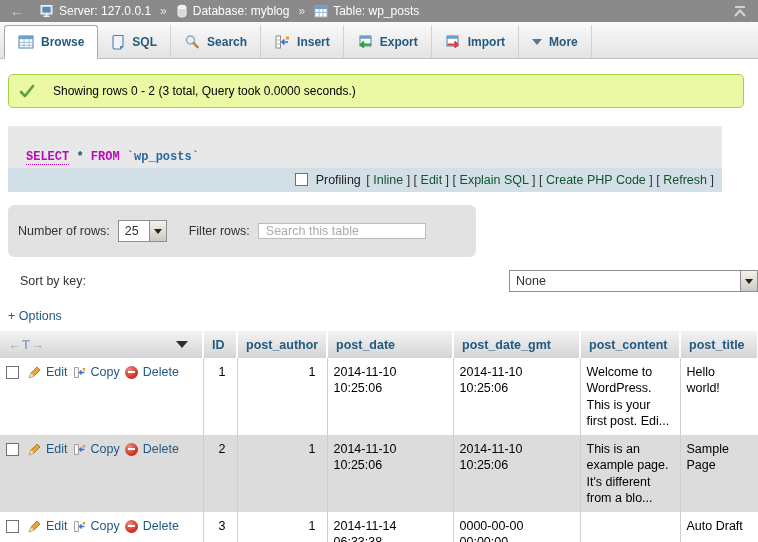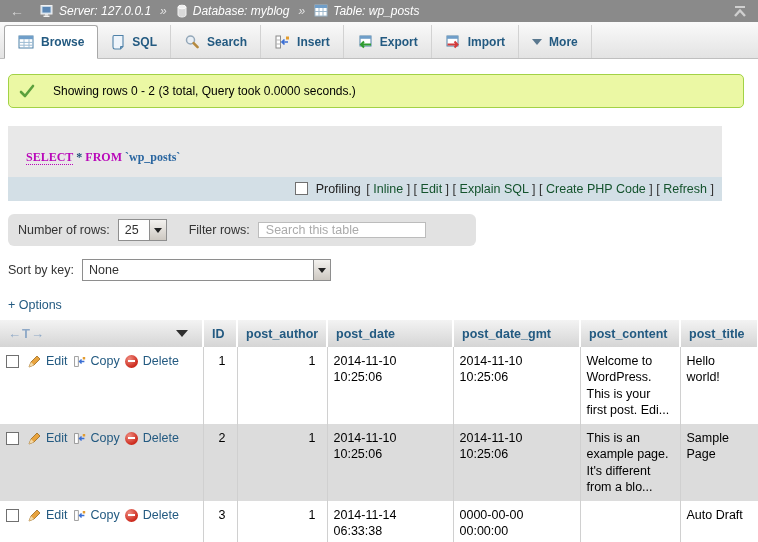--- a/index.html
+++ b/index.html
@@ -3,21 +3,21 @@
 <meta charset="utf-8">
 <style>
   * { margin:0; padding:0; box-sizing:border-box; }
   html,body { width:758px; height:542px; overflow:hidden; background:#fff;
     font-family:"Liberation Sans", sans-serif; font-size:12px; color:#000; }
 
   
   .topbar { height:22px; background:#8a8a8a; display:flex; align-items:center;
     padding:0 10px; color:#fff; font-size:12px; }
   .topbar .back { color:#d6d6d6; font-size:14px; margin-right:16px; cursor:pointer; }
-  .crumb { display:flex; align-items:flex-start; gap:5px;font-style:italic; }
+  .crumb { display:flex; align-items:flex-end; gap:5px; }
   .crumb .sep { color:#e3e3e3; margin:0 4px; }
   .crumb svg { display:block; }
   .collapse { margin-left:auto; cursor:pointer; }
 
   
   .tabbar { height:37px; background:linear-gradient(#fafafa,#e3e3e3);
     border-bottom:1px solid #bfbfbf; display:flex; align-items:stretch; padding:3px 0 0 4px; }
   .tab { display:flex; align-items:center; gap:7px; padding:6px 13px;
     font-weight:bold; color:#235a81; border-right:1px solid #d2d2d2; cursor:pointer; }
   .tab.active { background:#fff; border:1px solid #a8a8a8; border-bottom:1px solid #fff;
@@ -25,46 +25,46 @@
   .tab svg { display:block; }
   .chev-down { width:0; height:0; border-left:5px solid transparent;
     border-right:5px solid transparent; border-top:6px solid #5a788f; }
 
   
   .msg { margin:15px 14px 0 8px; background:#ebf8a4; border:1px solid #a2d246;
     border-radius:5px; padding:8px 10px; display:flex; align-items:center; gap:18px; }
 
   
   .sqlbox { margin:18px 36px 0 8px; }
-  .sqlcode { background:#e8e8e8; padding:24px 6px 12px 18px;
-    font-family:Liberation Serif, serif; font-size:12px; }
+  .sqlcode { background:#e8e8e8; padding:24px 6px 4px 18px;
+    font-family:Liberation Mono, monospace; font-size:12px; }
   .kw { color:#b909b9; font-weight:bold; }
   .kw.help { border-bottom:1px dotted #b909b9; cursor:help; }
   .star { color:#1c4f75; font-weight:bold; }
   .tbl-name { color:#2a66a0; font-weight:bold; }
   .sqltools { background:#d3dfe6; padding:5px 8px; text-align:right; font-size:12.5px; color:#222; }
   .sqltools label { margin-right:2px; }
   .sqltools .br { color:#333; }
   .sqltools a { color:#14532d; text-decoration:none; cursor:pointer; }
   .cb { appearance:none; -webkit-appearance:none; width:13px; height:13px; background:#fff;
     border:1px solid #707070; vertical-align:-2px; margin-right:4px; cursor:pointer; }
 
   
   .rowsbar { margin:13px 0 0 8px; width:468px; background:#e2e2e2; border-radius:6px;
-    padding:5px 10px; display:flex; align-items:center; gap:8px; color:#333; font-size:12.5px; }
+    padding:15px 10px; display:flex; align-items:center; gap:8px; color:#333; font-size:12.5px; }
   .selectw { display:inline-flex; border:1px solid #8e8e8e; background:#fff; height:22px; cursor:pointer; }
   .selectw .val { padding:3px 6px; min-width:30px; font-size:12.5px; }
   .selectw .btn { width:17px; background:linear-gradient(#f4f2ef,#cdc8c1);
     border-left:1px solid #8e8e8e; display:flex; align-items:center; justify-content:center; }
   .selectw .btn i { width:0; height:0; border-left:4px solid transparent;
     border-right:4px solid transparent; border-top:5px solid #222; }
   .filterin { width:168px; height:16px; border:1px solid #bcbcbc; padding:0 7px;
     font-size:12.5px; font-family:"Liberation Sans",sans-serif; color:#333; }
   .filterin::placeholder { color:#ababab; }
-  .sortrow { margin:13px 0 0 8px; display:flex; align-items:center; gap:8px; color:#333; font-size:12.5px; }
+  .sortrow { margin:13px 0 0 20px; display:flex; align-items:center; gap:8px; color:#333; font-size:12.5px;justify-content:space-between; }
   .sortrow .selectw .val { width:230px; }
   .options { display:inline-block; margin:17px 0 0 8px; color:#235a81; font-size:12.5px;
     text-decoration:none; cursor:pointer; }
 
   
   table.results { width:758px; margin-top:8px; border-collapse:collapse; table-layout:fixed; }
   .results col.c-act{width:203px}.results col.c-id{width:34px}.results col.c-auth{width:90px}
   .results col.c-date{width:126px}.results col.c-gmt{width:127px}.results col.c-cont{width:100px}
   .results col.c-title{width:78px}
   .results th { background:linear-gradient(#f3f3f3,#d5d5d5); color:#235a81; font-size:12.5px;

